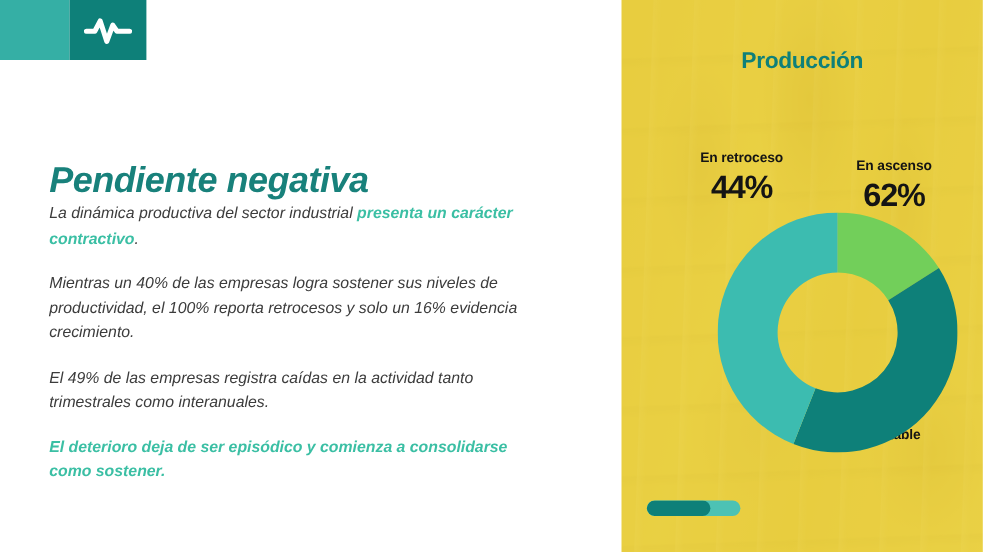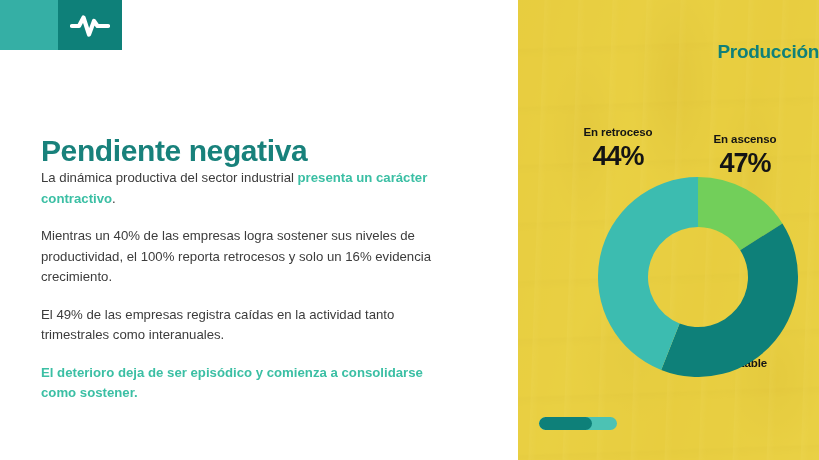--- a/index.html
+++ b/index.html
@@ -40,20 +40,21 @@
 
   
   #left-panel {
     position: absolute;
     left: 0;
     top: 0;
     width: 518px;
     height: 394px;
     background: #ffffff;
     box-sizing: border-box;
+    font-style: italic;
   }
   #page-title {
     position: absolute;
     left: 41px;
     top: 114px;
     font-size: 30px;
     font-weight: bold;
     color: #18817b;
     letter-spacing: -0.4px;
     line-height: 1.1;
@@ -121,21 +122,21 @@
     position: absolute;
     inset: 0;
     background: rgba(234, 208, 66, 0.55);
   }
 
   #chart-heading {
     position: absolute;
     left: 0;
     right: 0;
     top: 40px;
-    text-align: right;
+    text-align: center;
     color: #0f8079;
     font-weight: bold;
     font-size: 19px;
     line-height: 23px;
     letter-spacing: -0.3px;
   }
 
   .slice-label {
     position: absolute;
     text-align: center;
@@ -224,21 +225,21 @@
     <span>Producción</span><br>
   </div>
 
   <div class="slice-label" id="label-retroceso">
     <span class="label-name">En retroceso</span>
     <span class="label-value">44%</span>
   </div>
 
   <div class="slice-label" id="label-ascenso">
     <span class="label-name">En ascenso</span>
-    <span class="label-value">47%</span>
+    <span class="label-value">62%</span>
   </div>
 
   <div class="slice-label" id="label-estable">
     <span class="label-name">Estable</span>
   </div>
 
   <div id="donut-wrap">
     <svg id="donut-svg" width="200" height="200" viewBox="0 0 200 200" aria-hidden="true">
         <path d="M 100 0 A 100 100 0 0 1 184.4327925502015 46.417320502100345 L 142.21639627510075 73.20866025105018 A 50 50 0 0 0 100 50 Z" fill="#72cf5a"></path>
         <path d="M 184.4327925502015 46.417320502100345 A 100 100 0 0 1 63.18754473153223 192.97764858882516 L 81.59377236576611 146.48882429441258 A 50 50 0 0 0 142.21639627510075 73.20866025105018 Z" fill="#0e8079"></path>

